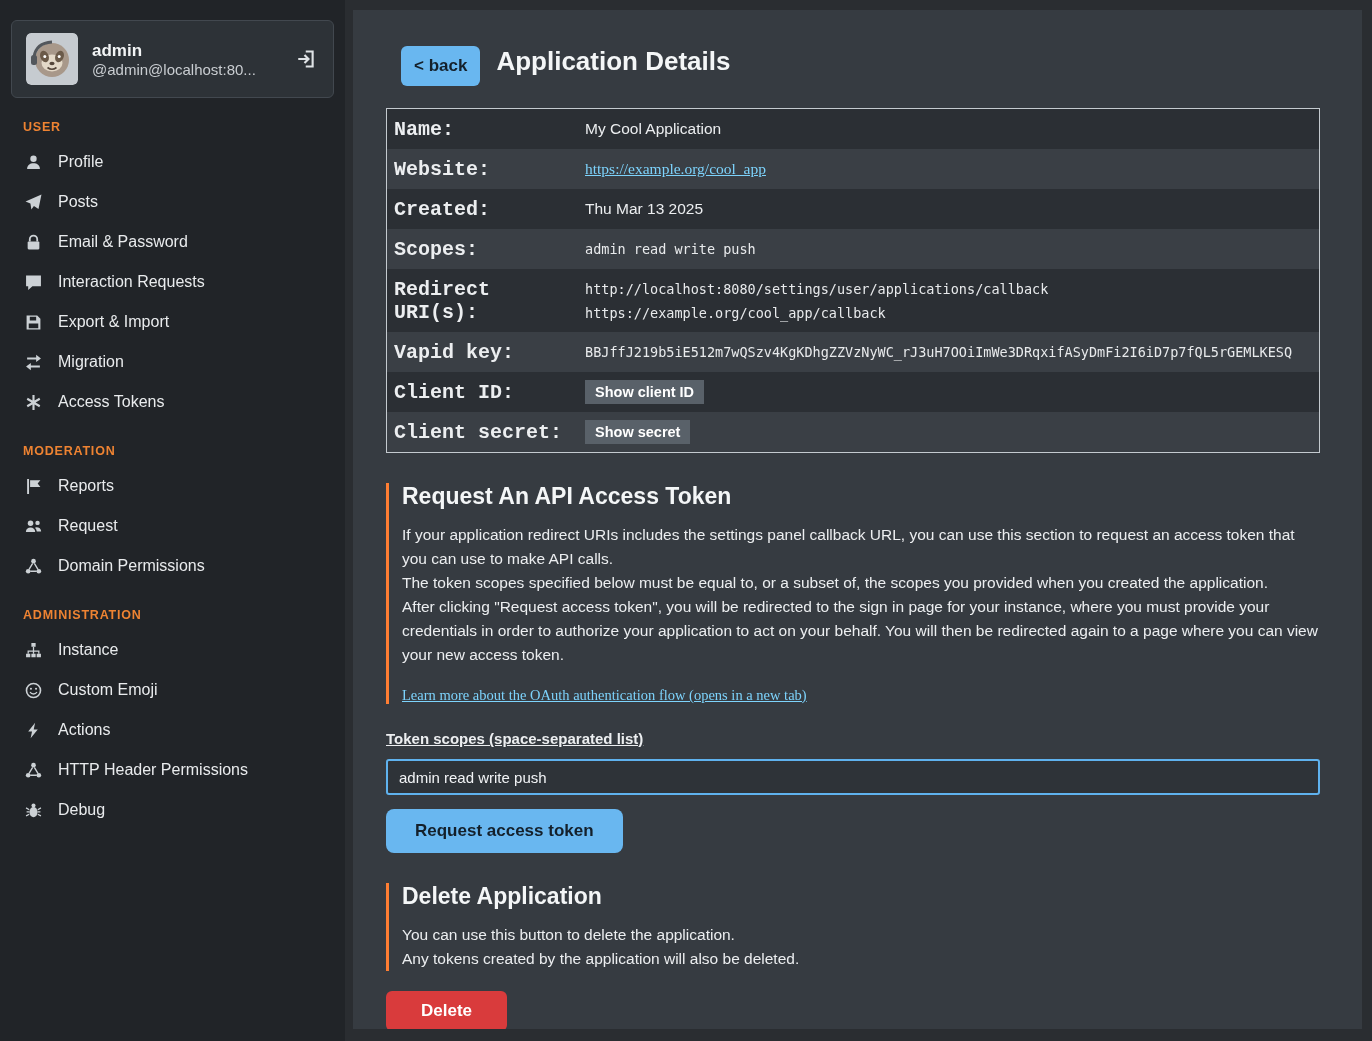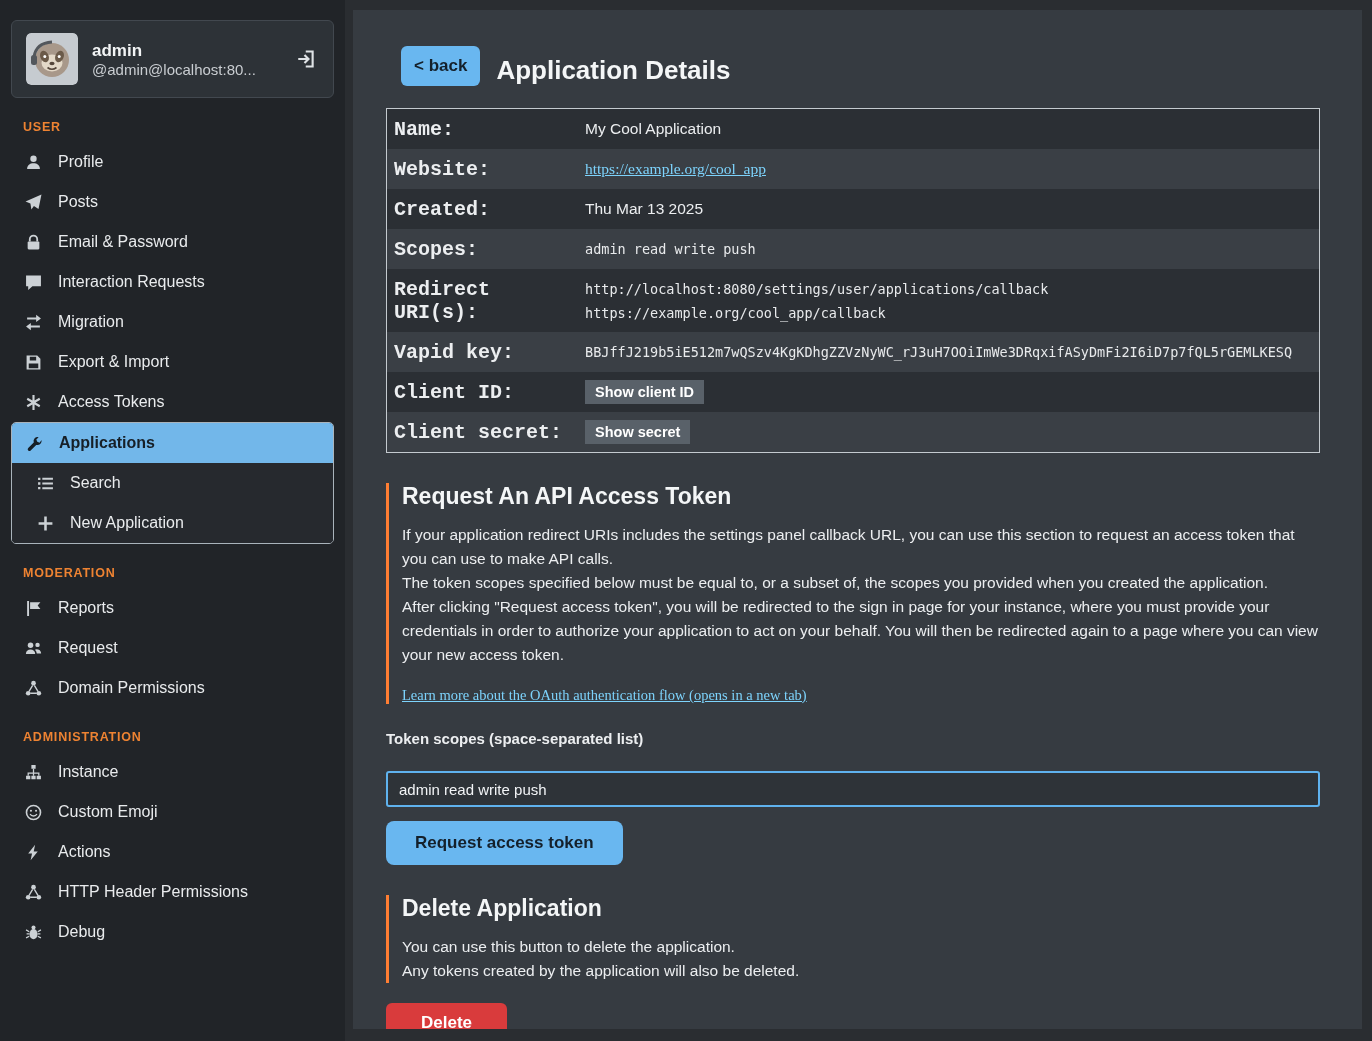--- a/index.html
+++ b/index.html
@@ -50,21 +50,21 @@
   .nav-item.active .icon { color: #161f27; }
   .nav-item.sub { padding-left: 24px; background: #26292e; border-radius: 0; }
 
   
   .main-bg { flex: 1; height: 100%; background: #2a2d31; overflow: hidden; }
   .panel {
     margin: 10px 10px 12px 8px; height: calc(100% - 22px);
     background: #363b41; padding: 36px 42px 0 33px;
     overflow: hidden;
   }
-  .page-header { display: flex; align-items: flex-end; gap: 16px; padding-left: 15px; }
+  .page-header { display: flex; align-items: flex-start; gap: 16px; padding-left: 15px; }
   .btn-back {
     background: #69b7f0; color: #14202b; font-weight: bold; font-size: 17px;
     font-family: inherit; border: none; border-radius: 6px;
     padding: 10px 13px; cursor: pointer;
   }
   h1.page-title { font-size: 26px; font-weight: bold; color: #f4f6f7; }
 
   .details-table {
     margin-top: 22px; border: 1px solid #c4cacf;
     width: 100%;
@@ -83,21 +83,21 @@
     background: #596169; color: #fff; font-weight: bold; font-size: 14.5px;
     font-family: inherit; border: none; border-radius: 0;
     padding: 4px 10px; cursor: pointer;
   }
 
   .accent-block { border-left: 3px solid #ff7e33; padding-left: 13px; margin-top: 30px; }
   .accent-block h2 { font-size: 23px; font-weight: bold; margin-bottom: 13px; color: #f4f6f7; }
   .accent-block p { font-size: 15.5px; line-height: 24px; color: #eceef0; }
   .oauth-link { display: inline-block; margin-top: 20px; font-size: 14.5px; }
 
-  .field-label { display: block; font-weight: bold; font-size: 15px; margin-top: 26px; margin-bottom: 24px; }
+  .field-label { display: block; font-weight: bold; font-size: 15px; margin-top: 26px; margin-bottom: 12px; text-decoration: underline; }
   .scopes-input {
     width: 100%; height: 36px;
     background: #2e3338; border: 2px solid #5fb2ee; border-radius: 3px;
     color: #f2f4f6; font-size: 15px; font-family: inherit; padding: 0 11px;
     outline: none;
   }
   .btn-primary {
     margin-top: 14px; background: #69b7f0; color: #14202b;
     font-weight: bold; font-size: 17px; font-family: inherit;
     border: none; border-radius: 8px; padding: 12px 29px; cursor: pointer;
@@ -173,68 +173,42 @@
       <span class="icon">
           <svg viewBox="0 0 16 16">
             <path d="M1 1.5h14v10H7l-4 3.5v-3.5H1z"></path>
           </svg>
         </span>
       <span>Interaction Requests</span>
     </div>
     <div class="nav-item">
       <span class="icon">
           <svg viewBox="0 0 16 16">
+            <path fill-rule="evenodd" d="M1.5 1.5h10l3 3v10h-13zM4.5 2.5v3.5h6V2.5zM3.5 9h9v4.5h-9z"></path>
+          </svg>
+        </span>
+      <span>Export &amp; Import</span>
+    </div>
+    <div class="nav-item">
+      <span class="icon">
+          <svg viewBox="0 0 16 16">
             <path d="M10.5.8 15 4.2l-4.5 3.4V5.2H2V3.2h8.5zM5.5 8.4 1 11.8l4.5 3.4v-2.4H14v-2H5.5z"></path>
           </svg>
         </span>
       <span>Migration</span>
     </div>
     <div class="nav-item">
       <span class="icon">
           <svg viewBox="0 0 16 16">
-            <path fill-rule="evenodd" d="M1.5 1.5h10l3 3v10h-13zM4.5 2.5v3.5h6V2.5zM3.5 9h9v4.5h-9z"></path>
-          </svg>
-        </span>
-      <span>Export &amp; Import</span>
-    </div>
-    <div class="nav-item">
-      <span class="icon">
-          <svg viewBox="0 0 16 16">
             <path d="M7 1h2v5.1l4.4-2.6 1 1.8L10 8l4.4 2.7-1 1.8L9 9.9V15H7V9.9l-4.4 2.6-1-1.8L6 8 1.6 5.3l1-1.8L7 6.1z"></path>
           </svg>
         </span>
       <span>Access Tokens</span>
     </div>
 
-    <div class="app-group">
-      <div class="nav-item active">
-        <span class="icon">
-            <svg viewBox="0 0 16 16">
-              <path d="M14.6 4.7a3.9 3.9 0 0 1-5 4.6l-5.2 5.2a1.6 1.6 0 1 1-2.3-2.3L7.3 7a3.9 3.9 0 0 1 4.6-5L9.7 4.2l.9 2.2 2.2.9z"></path>
-            </svg>
-          </span>
-        <span>Applications</span>
-      </div>
-      <div class="nav-item sub">
-        <span class="icon">
-            <svg viewBox="0 0 16 16">
-              <path d="M1 2.5h2.2v2.2H1zM5 2.7h10v1.8H5zM1 6.9h2.2v2.2H1zM5 7.1h10v1.8H5zM1 11.3h2.2v2.2H1zM5 11.5h10v1.8H5z"></path>
-            </svg>
-          </span>
-        <span>Search</span>
-      </div>
-      <div class="nav-item sub">
-        <span class="icon">
-            <svg viewBox="0 0 16 16">
-              <path d="M6.8 1.5h2.4v5.3h5.3v2.4H9.2v5.3H6.8V9.2H1.5V6.8h5.3z"></path>
-            </svg>
-          </span>
-        <span>New Application</span>
-      </div>
-    </div>
   </nav>
 
   <div class="section-label">MODERATION</div>
   <nav>
     <div class="nav-item">
       <span class="icon">
           <svg viewBox="0 0 16 16">
             <path d="M2 1h1.8v14H2zM4.8 2h9.7l-2.6 3.2 2.6 3.3H4.8z"></path>
           </svg>
         </span>

